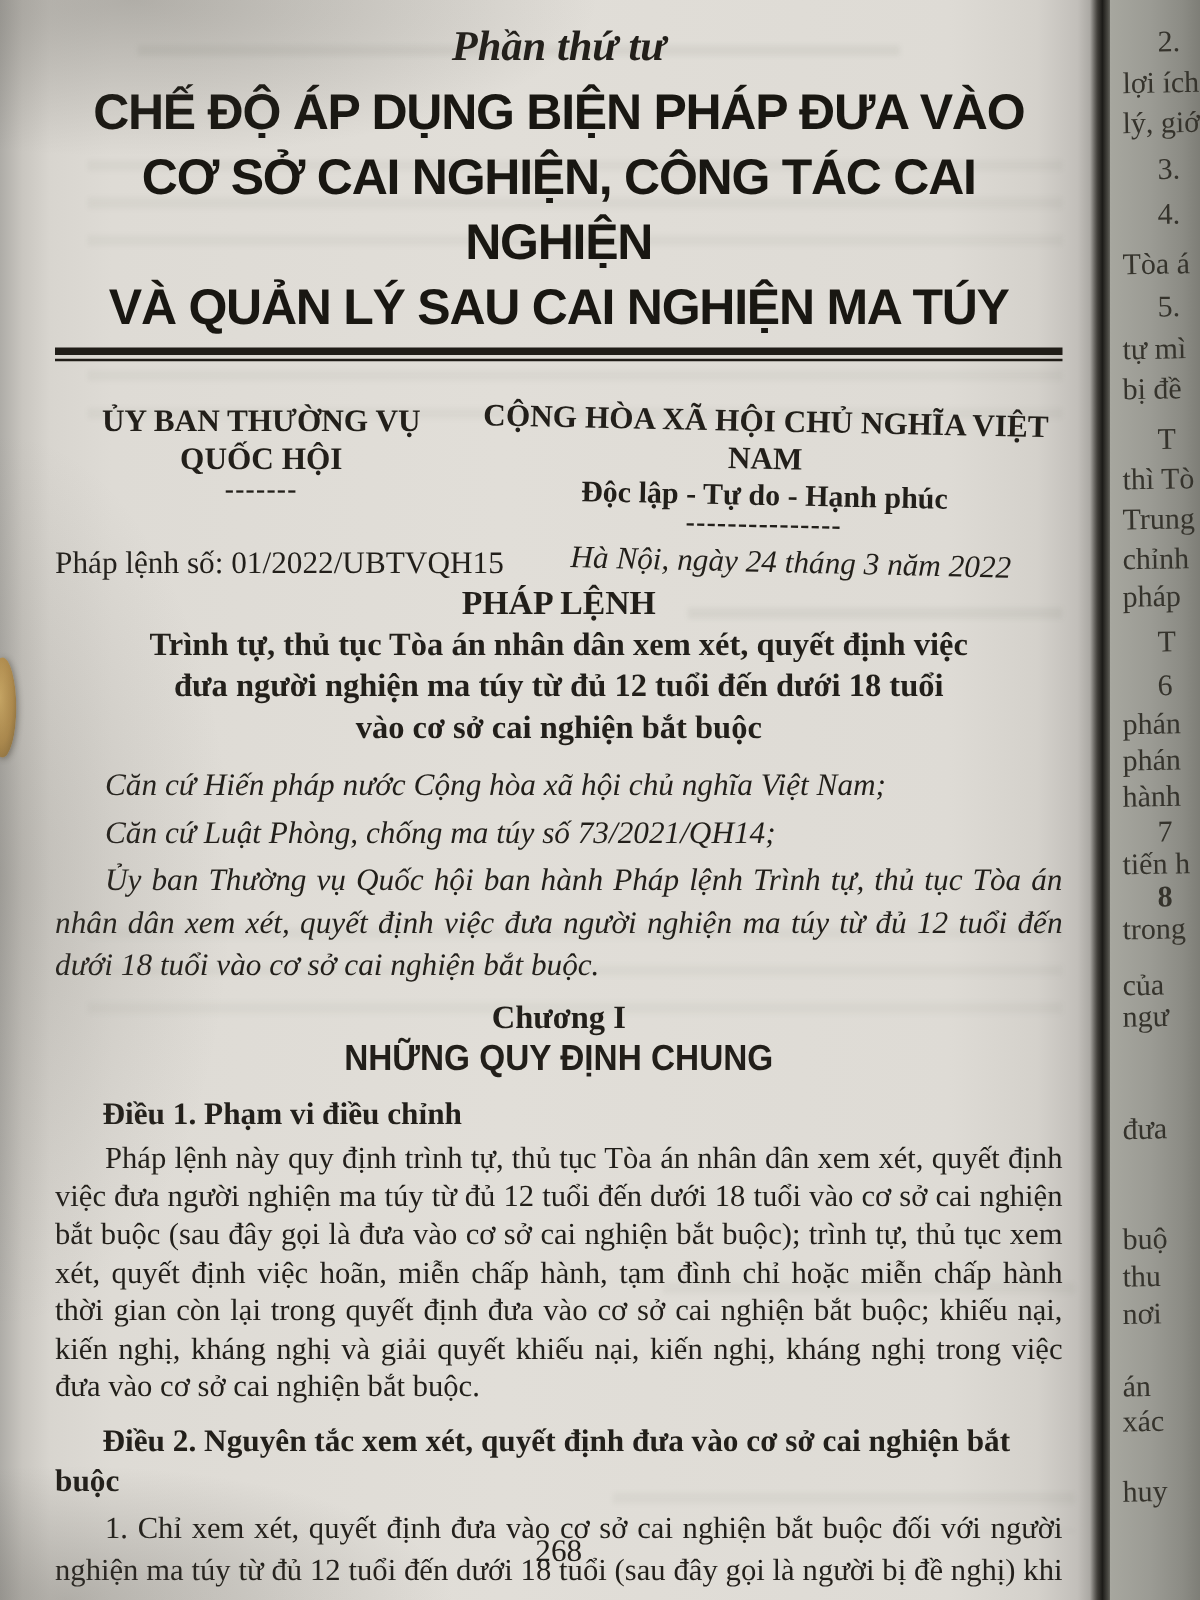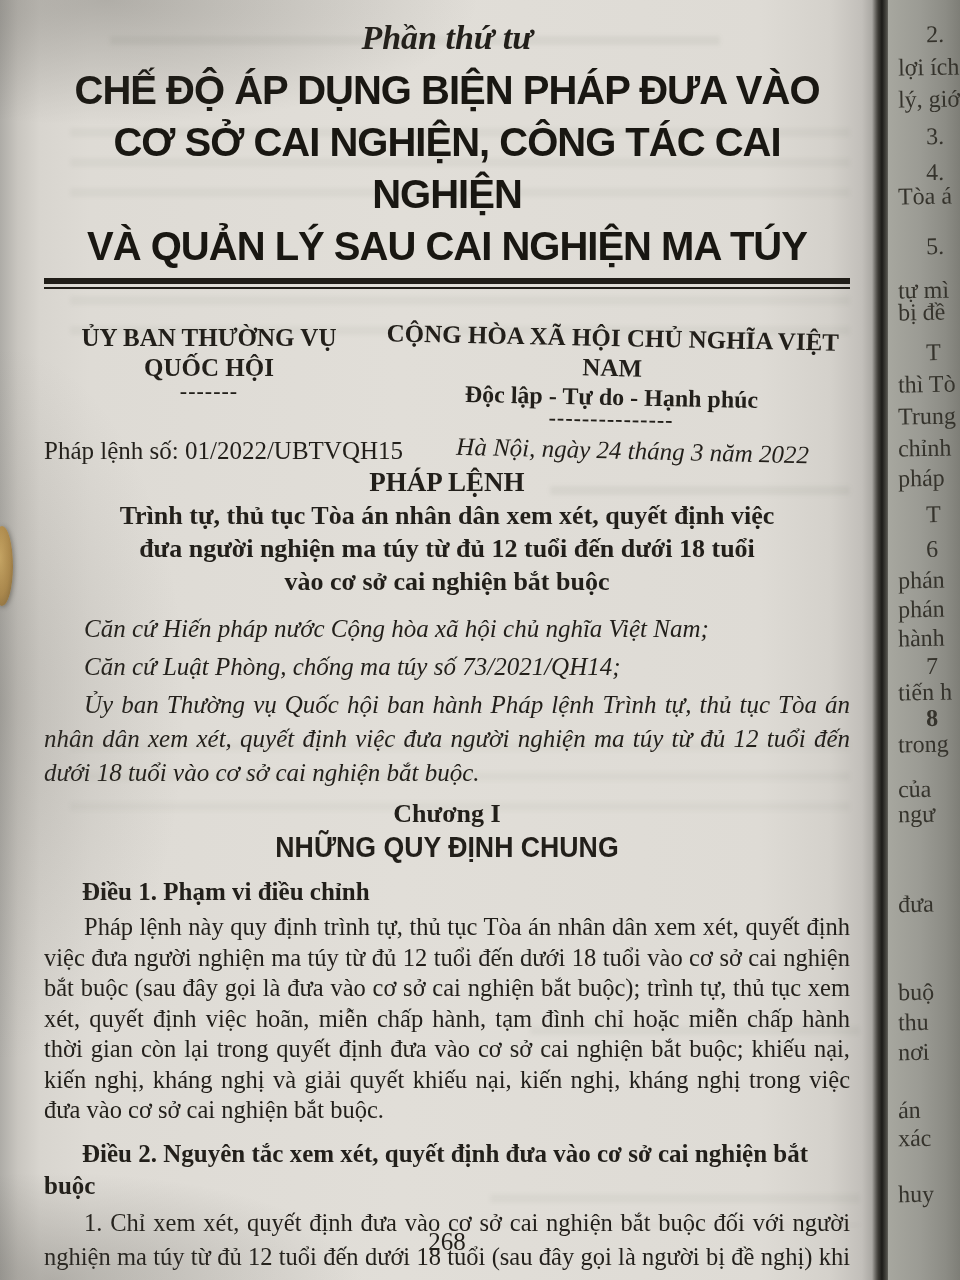--- a/index.html
+++ b/index.html
@@ -169,23 +169,23 @@
   </div>
 
   <div class="gutter"></div>
 
   <div class="next-page">
     <span class="frag indent" style="top:20px">2.</span>
     <span class="frag" style="top:53px">lợi ích</span>
     <span class="frag" style="top:85px">lý, giớ</span>
     <span class="frag indent" style="top:122px">3.</span>
     <span class="frag indent" style="top:158px">4.</span>
-    <span class="frag" style="top:182px">Tòa á</span>
+    <span class="frag" style="top:198px">Tòa á</span>
     <span class="frag indent" style="top:232px">5.</span>
-    <span class="frag" style="top:276px">tự mì</span>
+    <span class="frag" style="top:266px">tự mì</span>
     <span class="frag" style="top:298px">bị đề</span>
     <span class="frag indent" style="top:338px">T</span>
     <span class="frag" style="top:370px">thì Tò</span>
     <span class="frag" style="top:402px">Trung</span>
     <span class="frag" style="top:434px">chỉnh</span>
     <span class="frag" style="top:464px">pháp</span>
     <span class="frag indent" style="top:500px">T</span>
     <span class="frag indent" style="top:535px">6</span>
     <span class="frag" style="top:566px">phán</span>
     <span class="frag" style="top:595px">phán</span>

